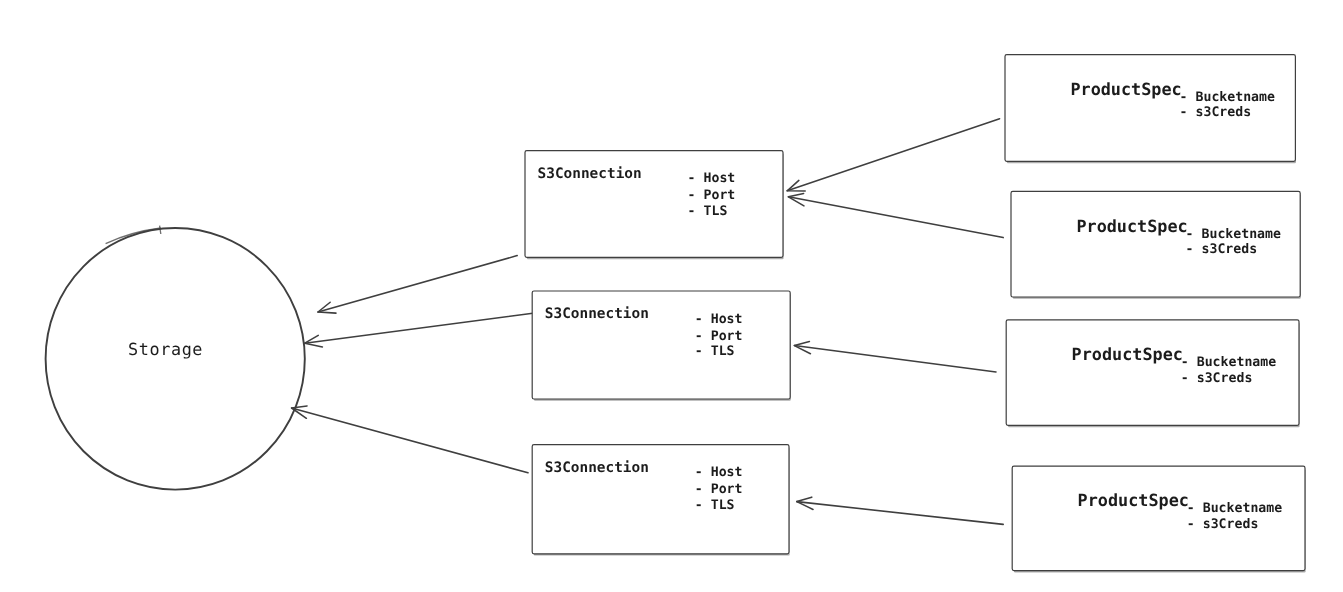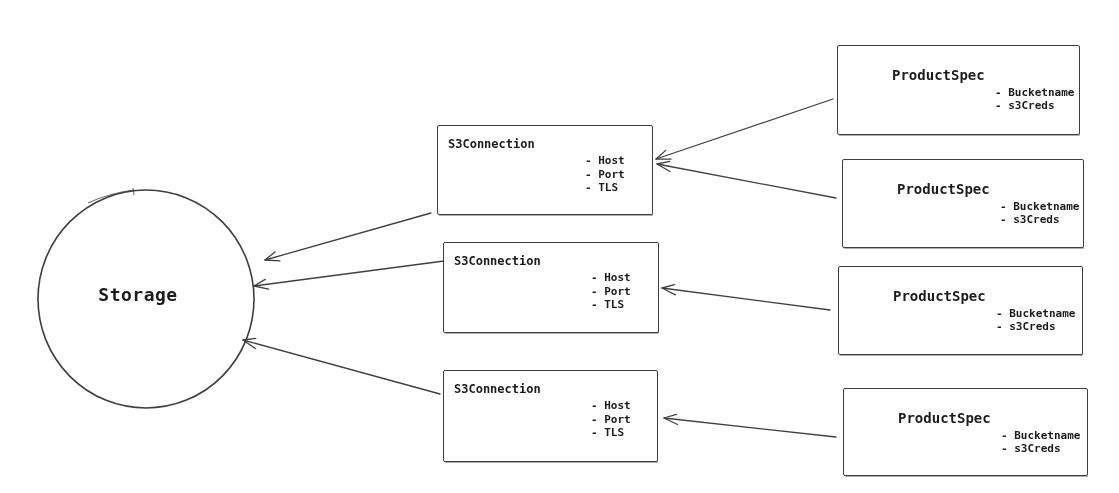--- a/index.html
+++ b/index.html
@@ -23,33 +23,33 @@
   .sketch-mark{fill:none;stroke:var(--stroke);stroke-width:1.1;opacity:.75;}
   .box{
     position:absolute;
     background:var(--bg);
     border:1.6px solid var(--stroke);
     border-radius:2px;
     box-shadow:1px 2px 0 -1px rgba(70,70,70,.45);
     box-sizing:border-box;
   }
   .box-title{position:absolute;font-weight:700;white-space:pre;}
-  .attrs{position:absolute;margin:12px;padding:0;list-style:none;}
+  .attrs{position:absolute;margin:0;padding:0;list-style:none;}
   .attrs li{white-space:pre;font-weight:700;}
   
   .s3c .box-title{left:10px;top:11px;font-size:12px;}
   .s3c .attrs{left:135px;top:16px;}
   .s3c .attrs li{font-size:11px;line-height:13.5px;}
   
   .ps .box-title{left:22px;top:21px;font-size:14px;margin-left:32px;}
   .ps .attrs{left:145px;top:29px;}
   .ps .attrs li{font-size:11px;line-height:12.5px;}
   .storage-label{
     position:absolute;left:32px;top:284px;width:212px;
-    text-align:center;font-size:18px;font-weight:700;letter-spacing:.5px;
+    text-align:center;font-size:14px;font-weight:400;letter-spacing:.5px;
   }
 </style>
 </head>
 <body>
 
 <div class="canvas">
 
   <svg class="edges-layer" id="edges-layer" width="1119" height="493" viewBox="0 0 1119 493" xmlns="http://www.w3.org/2000/svg">
     <ellipse class="storage-ellipse" cx="146" cy="299" rx="108" ry="109"></ellipse>
     <path class="sketch-mark" d="M 88 203 C 103 196 118 192 134 190"></path>

